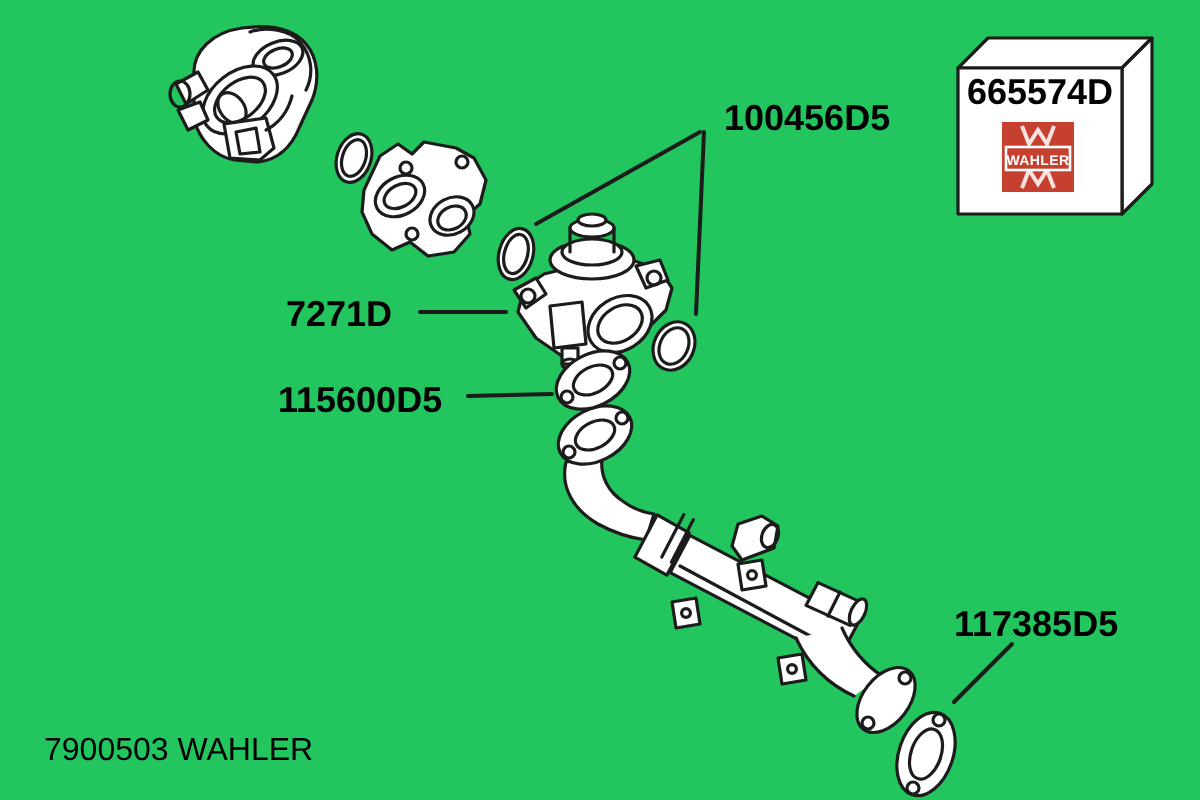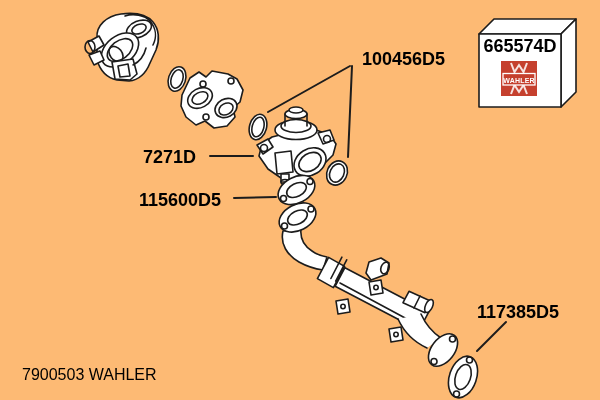--- a/index.html
+++ b/index.html
@@ -1,17 +1,17 @@
 <!DOCTYPE html>
 <html><head>
 <meta charset="utf-8">
 <style>
   html,body{margin:0;padding:0;background:#fff;}
   .stage{
-    position:relative;width:600px;height:400px;background:#fdba74;overflow:hidden;
+    position:relative;width:600px;height:400px;background:#22c55e;overflow:hidden;
     font-family:"Liberation Sans",sans-serif;
   }
   svg text{font-family:"Liberation Sans",sans-serif;}
   .callout-label{font-size:18px;font-weight:bold;fill:#000;}
   .box-label{font-size:18px;font-weight:bold;fill:#000;}
   .footer-label{font-size:16px;font-weight:normal;fill:#000;}
   .logo-band-text{font-size:7px;font-weight:bold;fill:#ffffff;letter-spacing:.2px;}
 </style>
 </head>
 <body>

